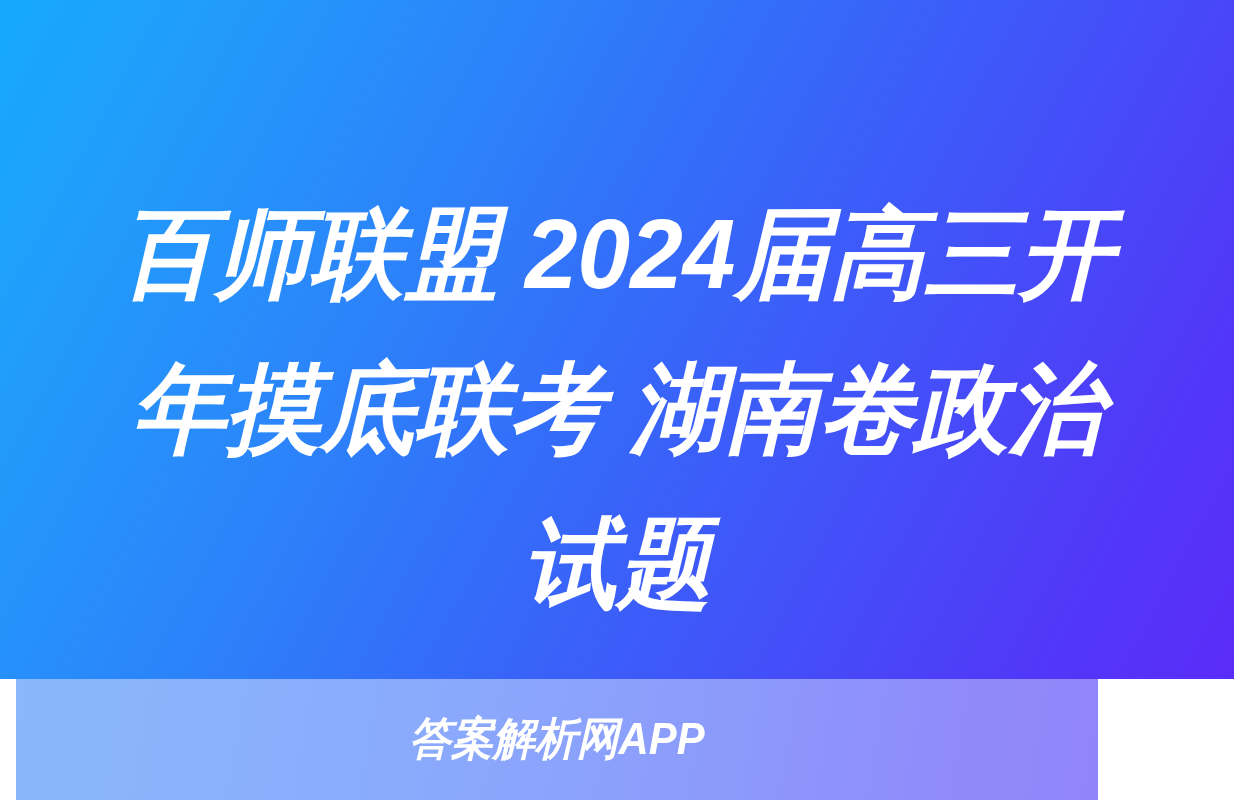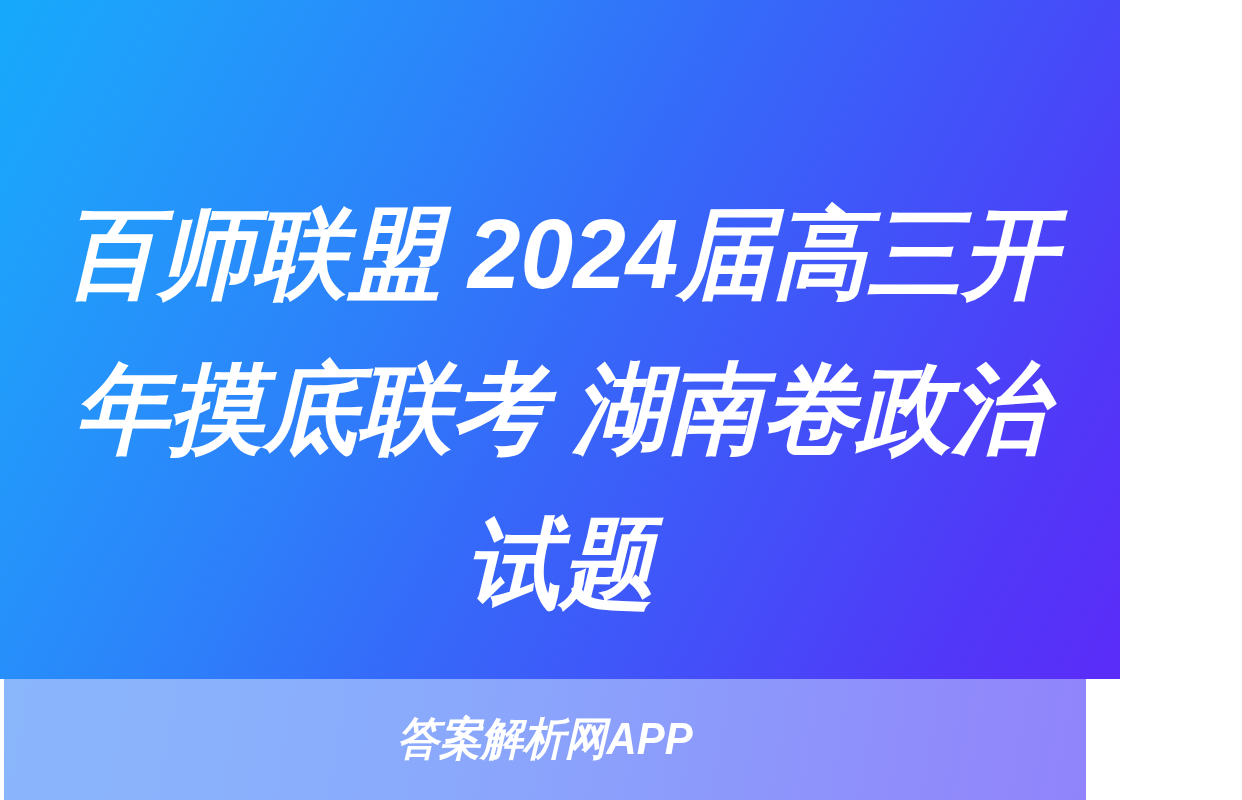--- a/index.html
+++ b/index.html
@@ -19,21 +19,21 @@
     width: 1242px;
     height: 800px;
     overflow: hidden;
   }
 
   
   .hero {
     position: absolute;
     left: 0;
     top: 0;
-    width: 1120px;
+    width: 1234px;
     height: 679px;
     background: linear-gradient(118deg,
                 #15a9fb 0%,
                 #1fa0fb 10%,
                 #2b85fa 32%,
                 #3668f9 52%,
                 #4350f9 70%,
                 #5138f8 87%,
                 #5b2cf8 100%);
     overflow: hidden;
@@ -60,21 +60,21 @@
     letter-spacing: 0px;
     white-space: nowrap;
     transform: scaleX(0.955);
     transform-origin: center center;
     text-rendering: geometricPrecision;
   }
 
   
   .footer {
     position: absolute;
-    left: 4px;
+    left: 16px;
     top: 679px;
     width: 1082px;
     height: 121px;
     background: linear-gradient(100deg,
                 #8ab6fc 0%,
                 #8ab2fc 18%,
                 #8aa8fc 42%,
                 #8c9bfb 64%,
                 #8f8cfb 84%,
                 #9184fb 100%);

